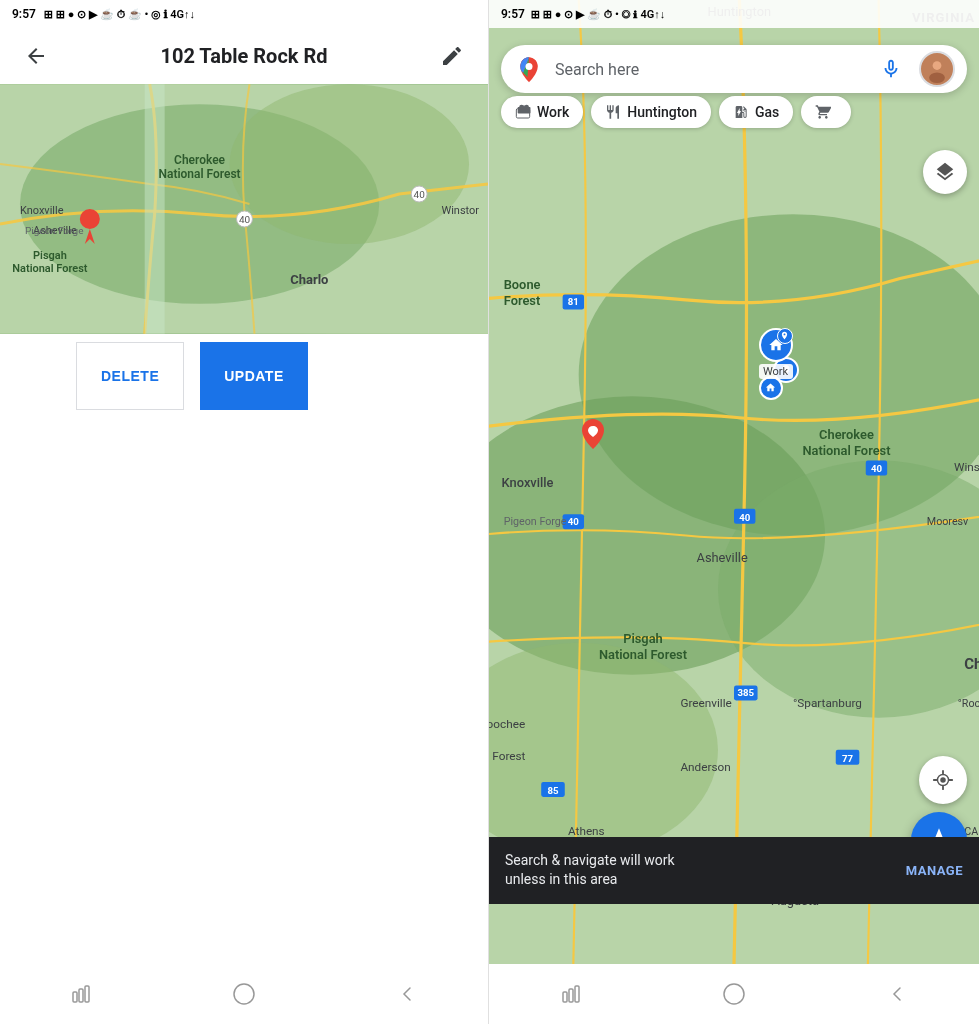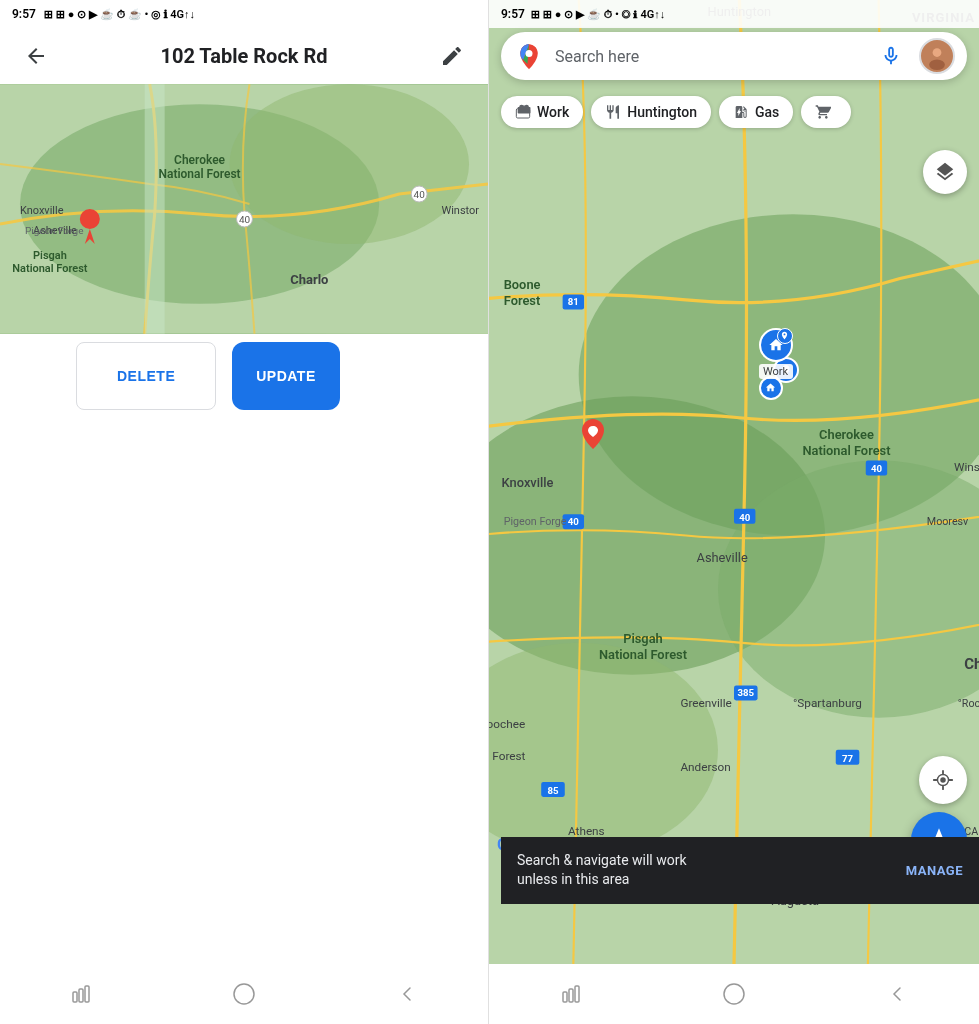--- a/index.html
+++ b/index.html
@@ -112,34 +112,34 @@
       gap: 16px;
       padding: 8px 20px 20px 76px;
     }
 
     .btn-delete {
       border: 1px solid #dadce0;
       background: #fff;
       color: #1a73e8;
       font-size: 14px;
       font-weight: 600;
-      padding: 10px 40px;
-      border-radius: 8px;
+      padding: 10px 24px;
+      border-radius: 0;
       cursor: pointer;
       letter-spacing: 0.5px;
     }
 
     .btn-update {
       border: none;
       background: #1a73e8;
       color: #fff;
       font-size: 14px;
       font-weight: 600;
       padding: 26px 24px;
-      border-radius: 12px;
+      border-radius: 0;
       cursor: pointer;
       letter-spacing: 0.5px;
     }
 
     .nav-bar-left {
       position: absolute;
       bottom: 0;
       left: 0;
       right: 0;
       height: 60px;
@@ -171,21 +171,21 @@
       position: absolute;
       top: 0; left: 0; right: 0;
       z-index: 10;
     }
 
     .search-bar-area {
       position: absolute;
       top: 28px;
       left: 0; right: 0;
       z-index: 10;
-      padding: 4px 12px;
+      padding: 17px 12px;
       background: transparent;
     }
 
     .search-bar {
       background: #fff;
       border-radius: 24px;
       height: 48px;
       display: flex;
       align-items: center;
       padding: 0 12px;
@@ -331,21 +331,20 @@
       position: absolute;
       bottom: 60px;
       left: 0; right: 0;
       z-index: 10;
       background: #202124;
       color: #fff;
       display: flex;
       align-items: center;
       justify-content: space-between;
       padding: 14px 16px;
-      margin-left: 12px;
     }
 
     .offline-text {
       font-size: 14px;
       color: #e8eaed;
       line-height: 1.4;
     }
 
     .manage-btn {
       color: #8ab4f8;

